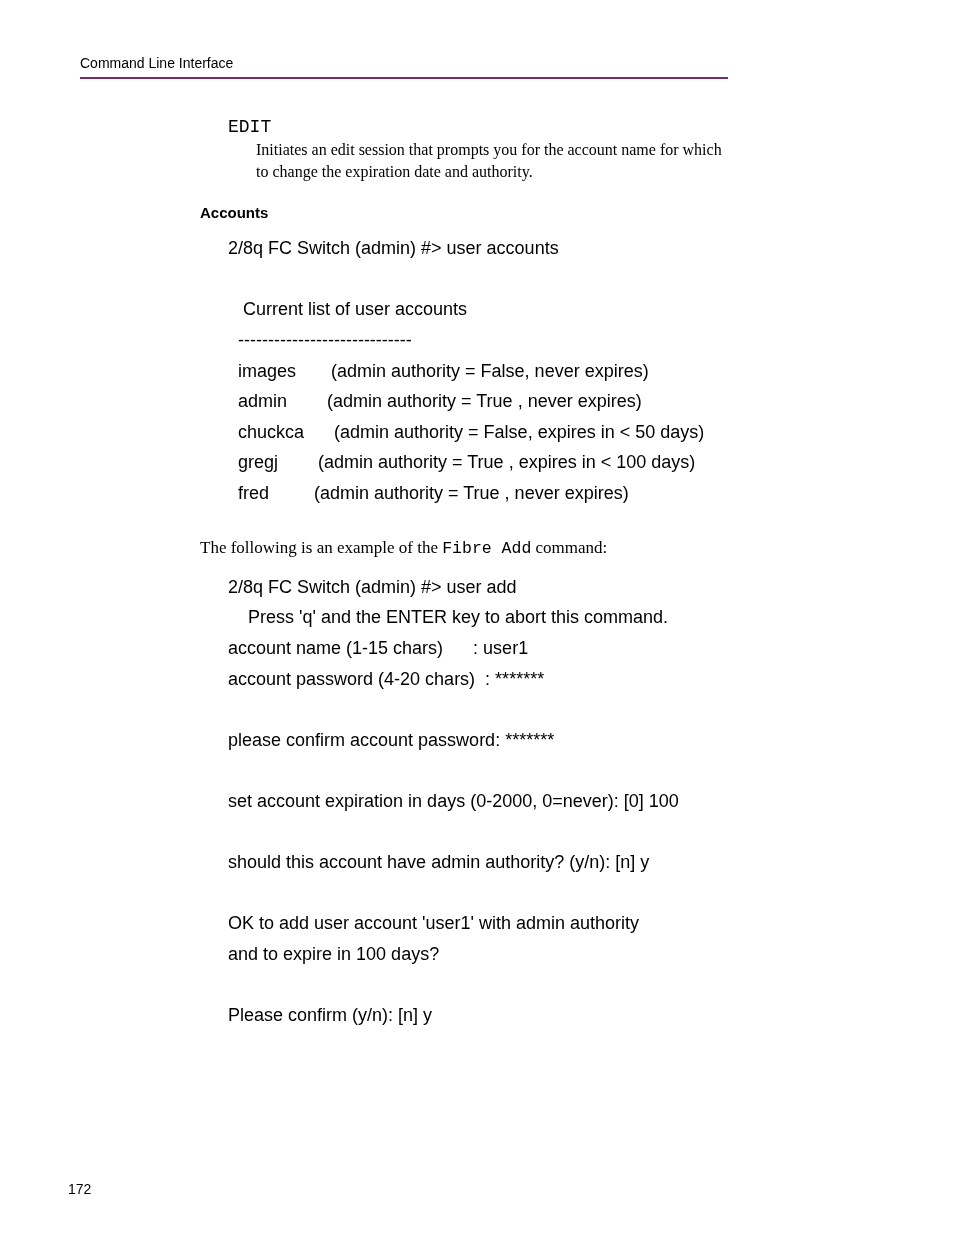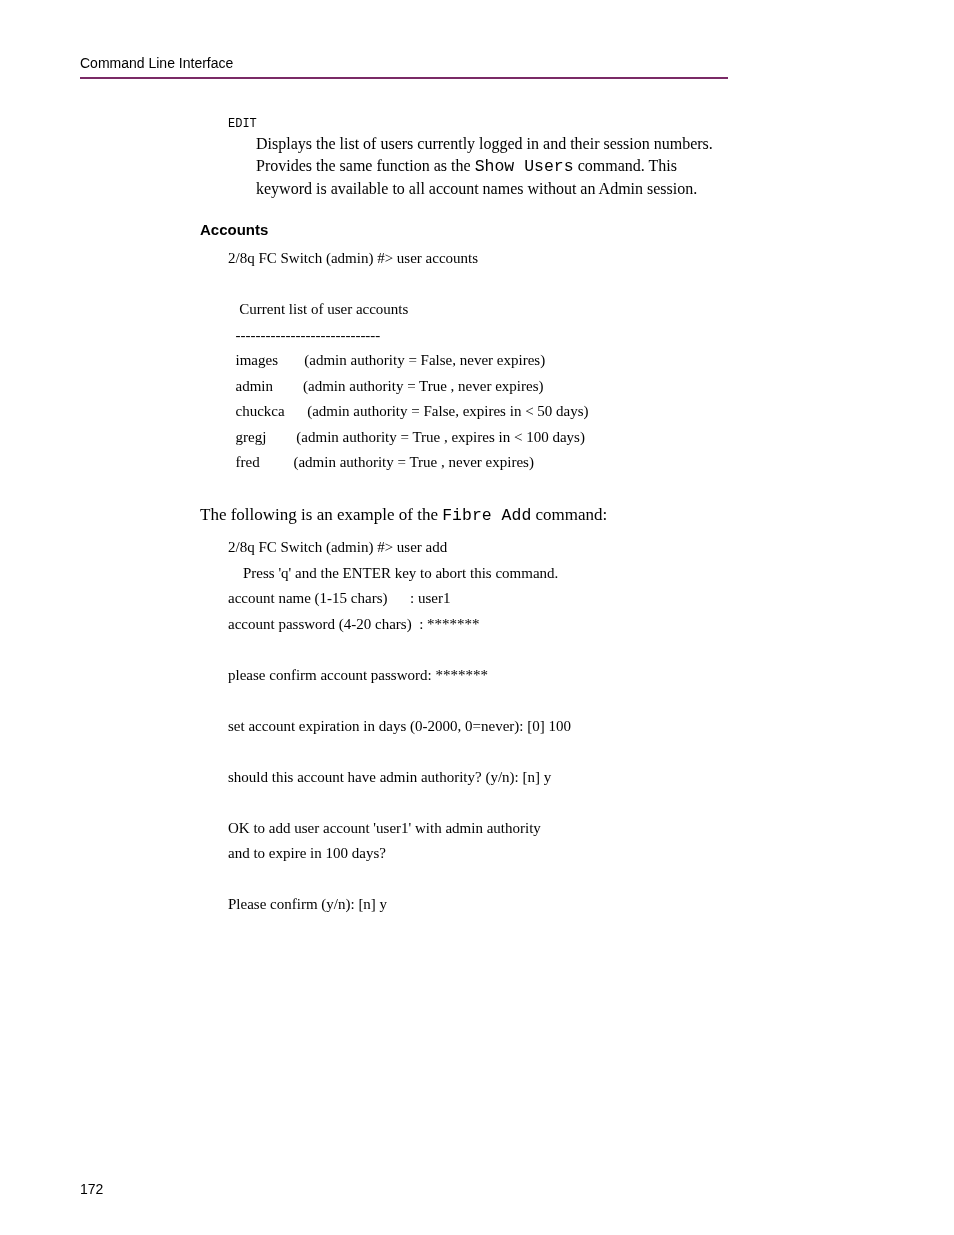--- a/index.html
+++ b/index.html
@@ -25,21 +25,21 @@
   .header-rule {
     border: none;
     border-top: 2px solid #7a2a66;
     margin: 0 0 38px 0;
   }
   .content {
     padding-left: 148px;
   }
   .term {
     font-family: 'Courier New', Courier, monospace;
-    font-size: 12px;
+    font-size: 18px;
     margin-top: 6px;
     margin-bottom: 2px;
   }
   .def {
     font-size: 16px;
     line-height: 1.35;
     margin: 0 0 10px 28px;
   }
   .inlinecode {
     font-family: 'Courier New', Courier, monospace;
@@ -52,52 +52,50 @@
     margin-top: 22px;
     margin-bottom: 8px;
     margin-left: -28px;
   }
   .body-text {
     font-size: 17px;
     line-height: 1.35;
     margin: 6px 0 8px -28px;
   }
   .codeblock {
-    font-family: Liberation Serif, serif;
-    font-size: 15px;
+    font-family: Liberation Sans, sans-serif;
+    font-size: 18px;
     white-space: pre;
     line-height: 1.7;
-    margin-top: 4px;
+    margin-top: 12px;
   }
   .footer {
     position: absolute;
     bottom: 38px;
-    left: 80px;
+    left: 68px;
     right: 76px;
     display: flex;
     justify-content: space-between;
     font-family: Arial, Helvetica, sans-serif;
     font-size: 14px;
   }
 </style>
 </head>
 <body>
 
 <div class="page">
 
   <div class="header-title">Command Line Interface</div>
   <hr class="header-rule">
 
   <div class="content">
 
     <div class="term">EDIT</div>
+    <p class="def">Initiates an edit session that prompts you for the account name for which to change the expiration date and authority.</p>
 
-    <p class="def">
-      <span>Displays the list of users currently logged in and their session numbers. Provides the same function as the </span><span class="inlinecode">Show Users</span><span> command. This keyword is available to all account names without an Admin session.</span>
-    </p>
 
     <div class="examples-heading">Accounts</div>
 
 
     <div class="codeblock">2/8q FC Switch (admin) #&gt; user accounts
 
    Current list of user accounts
   -----------------------------
   images       (admin authority = False, never expires)
   admin        (admin authority = True , never expires)

